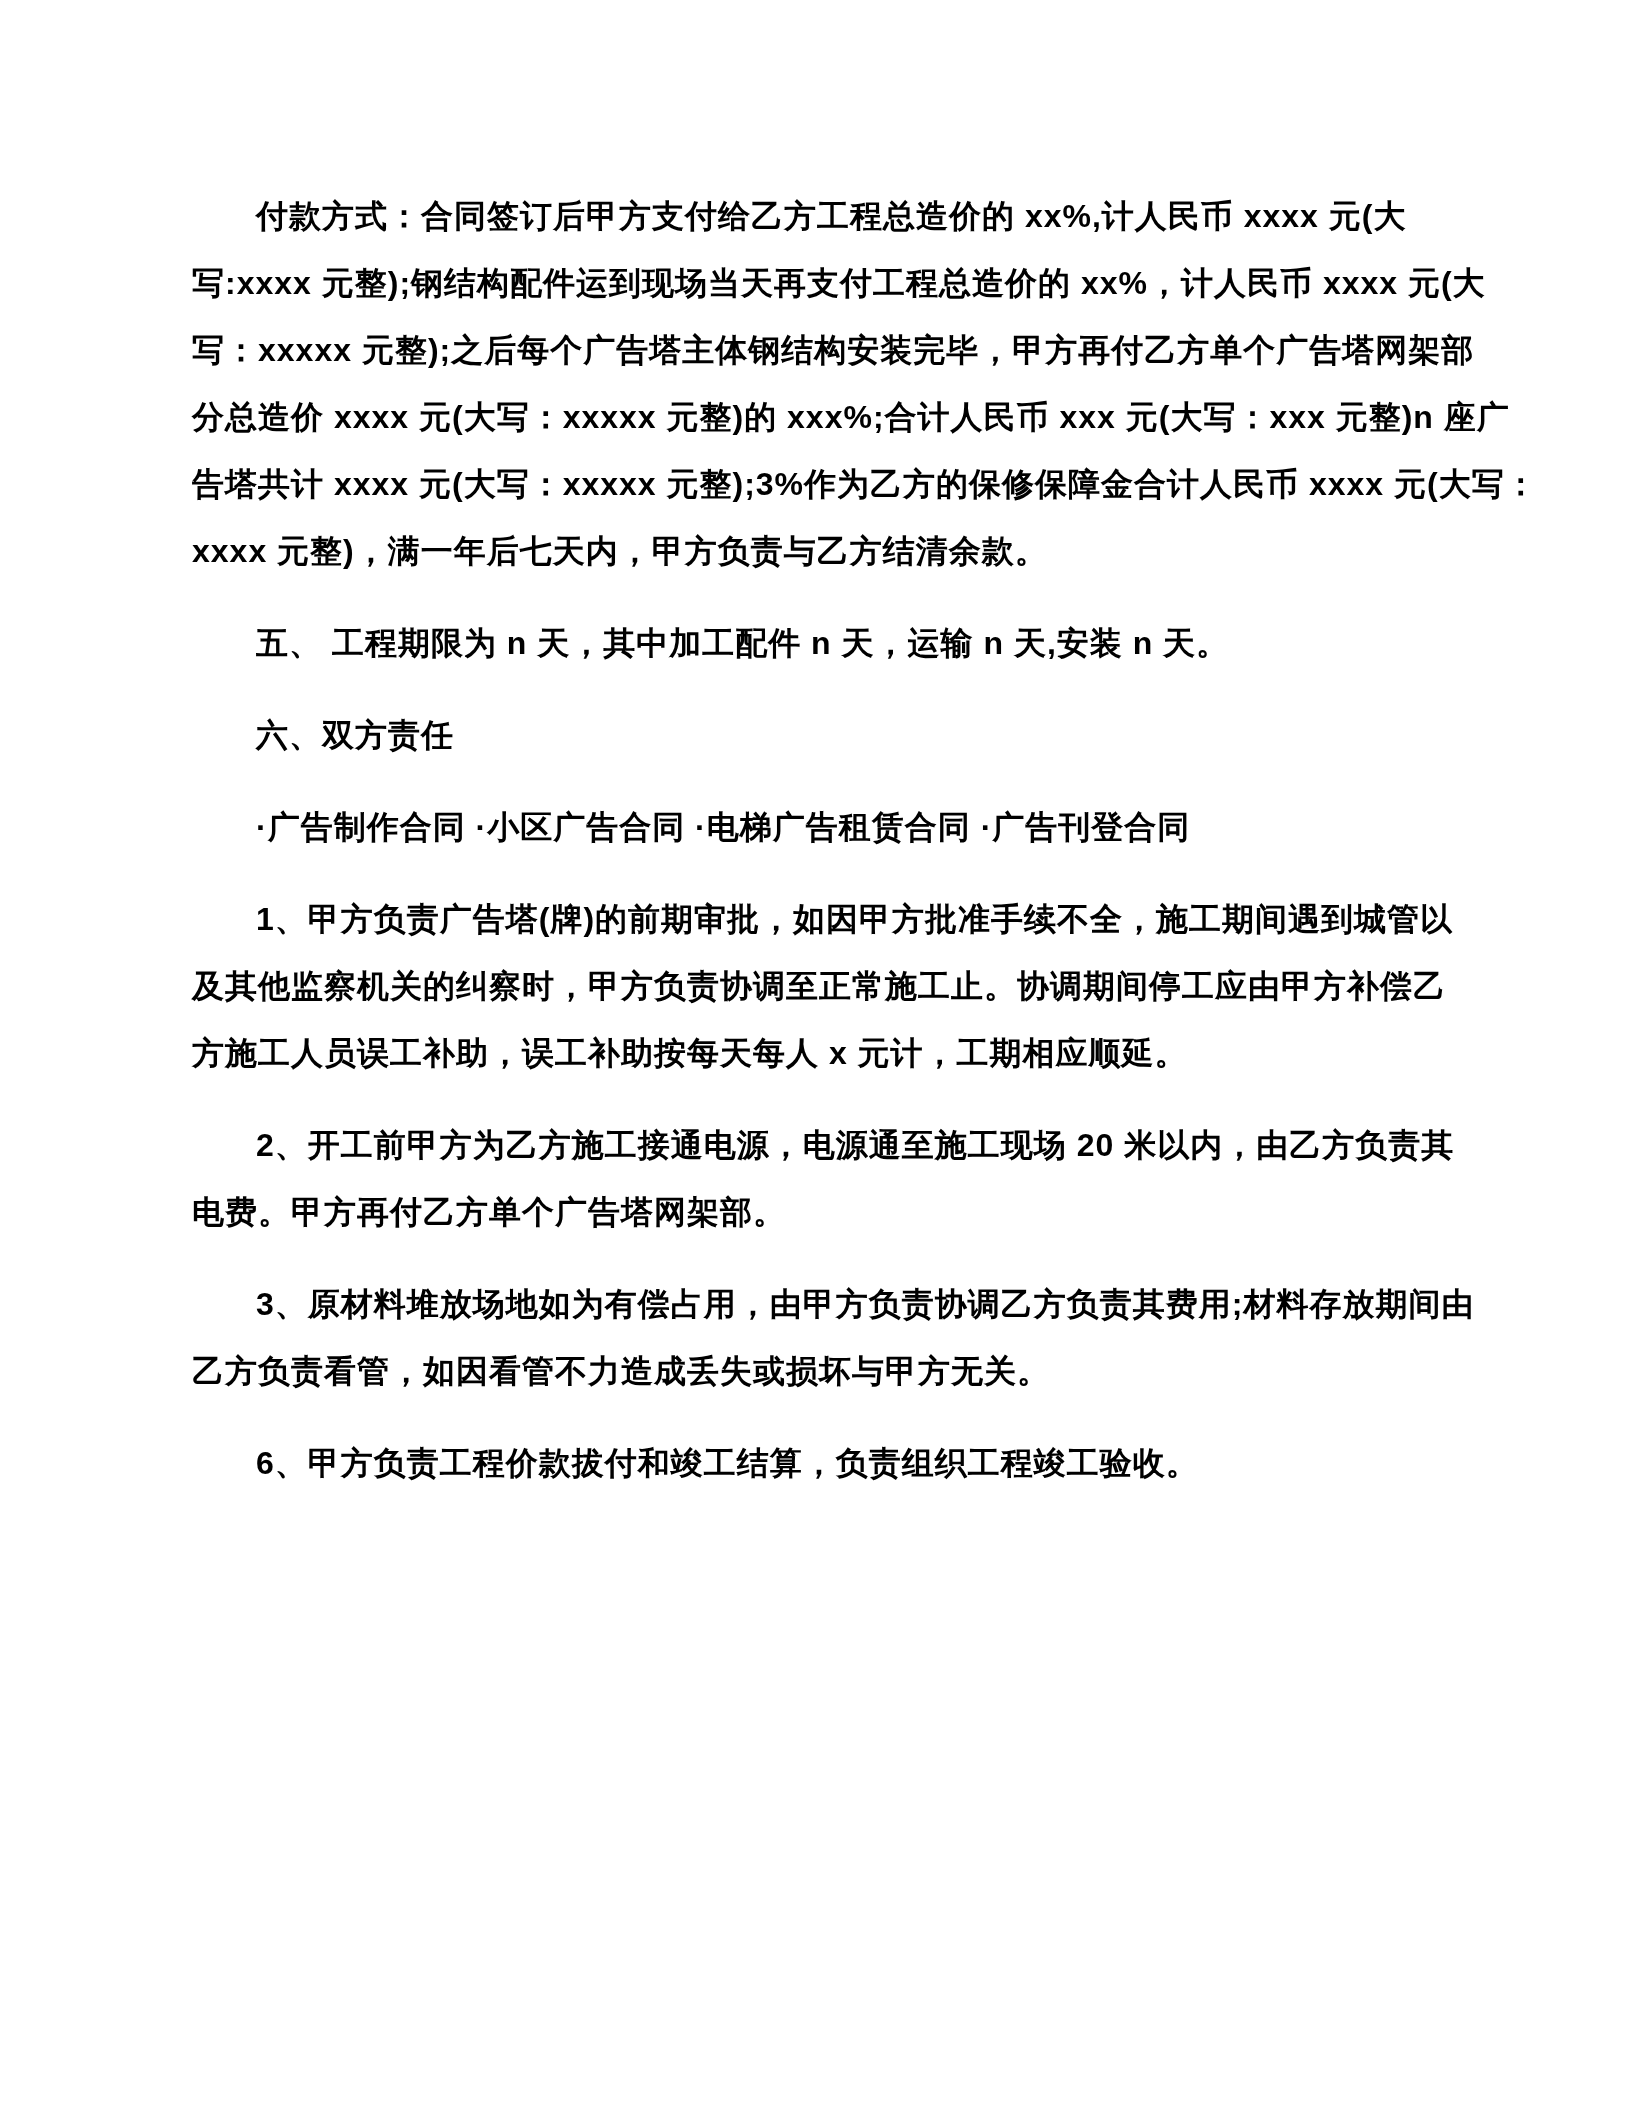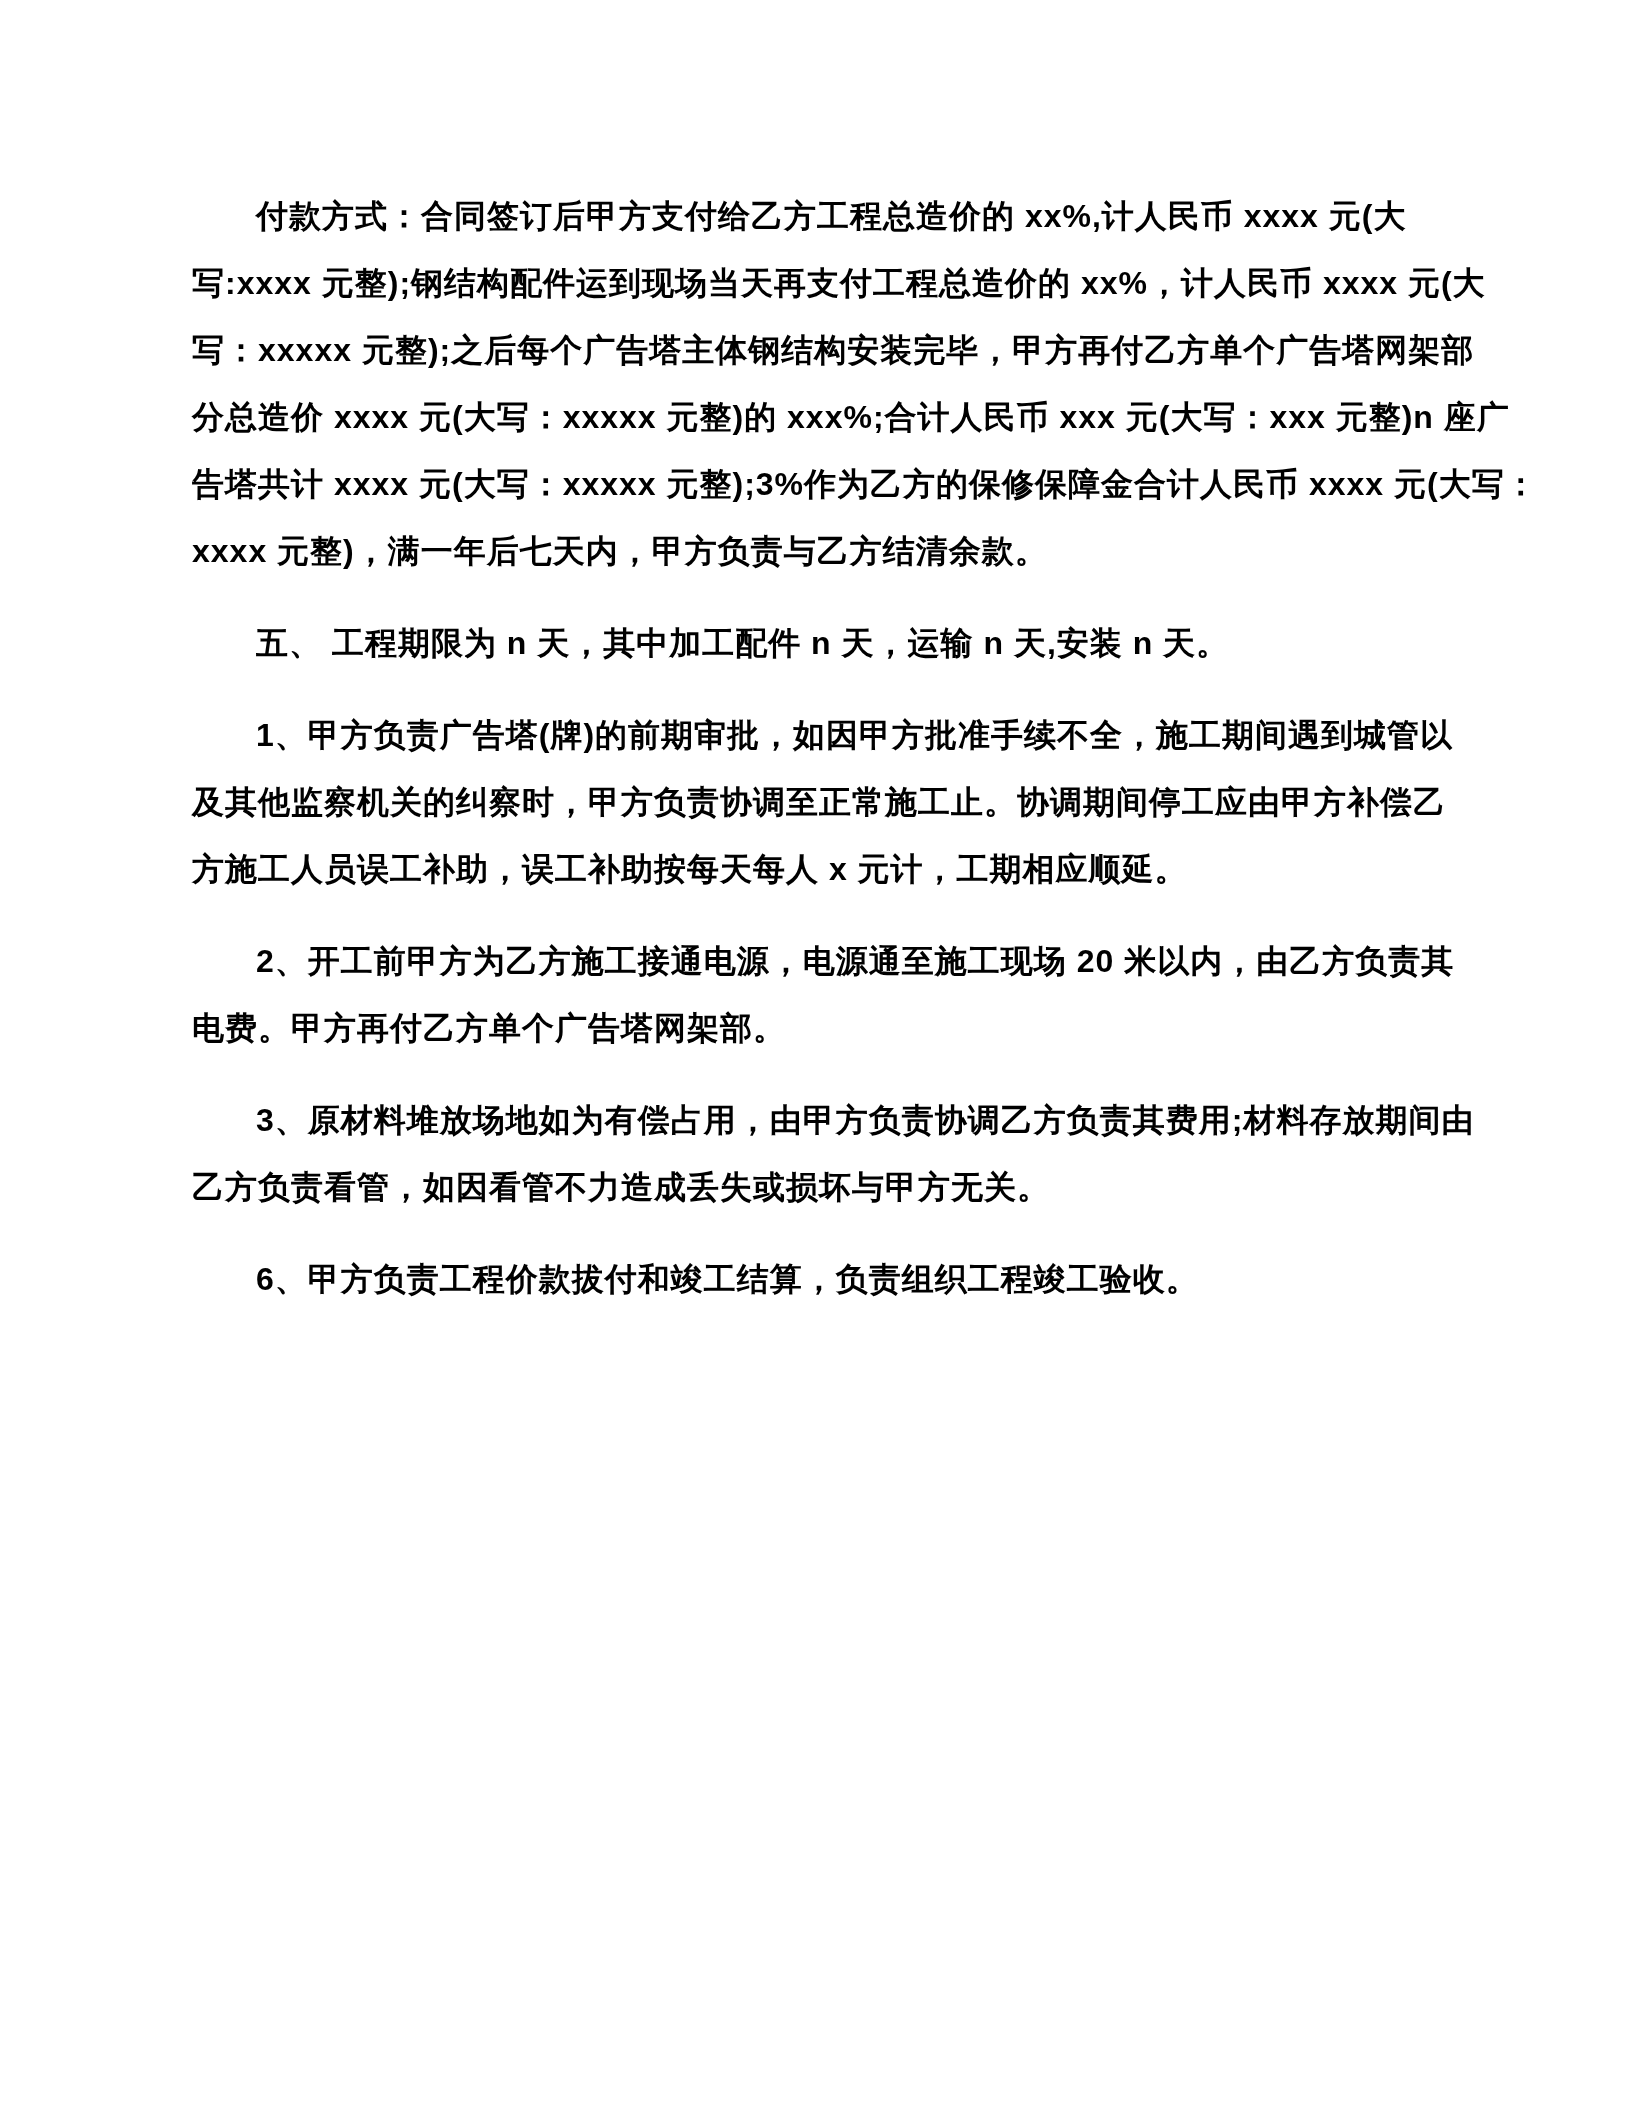--- a/index.html
+++ b/index.html
@@ -43,21 +43,27 @@
     <div class="line">写：xxxxx 元整);之后每个广告塔主体钢结构安装完毕，甲方再付乙方单个广告塔网架部</div>
     <div class="line">分总造价 xxxx 元(大写：xxxxx 元整)的 xxx%;合计人民币 xxx 元(大写：xxx 元整)n 座广</div>
     <div class="line">告塔共计 xxxx 元(大写：xxxxx 元整);3%作为乙方的保修保障金合计人民币 xxxx 元(大写：</div>
     <div class="line">xxxx 元整)，满一年后七天内，甲方负责与乙方结清余款。</div>
   </div>
 
   <div class="para">
     <div class="line first">五、 工程期限为 n 天，其中加工配件 n 天，运输 n 天,安装 n 天。</div>
   </div>
 
+  <div class="para">
+    <div class="line first">六、双方责任</div>
+  </div>
 
+  <div class="para">
+    <div class="line first">·广告制作合同 ·小区广告合同 ·电梯广告租赁合同 ·广告刊登合同</div>
+  </div>
 
 
   <div class="para">
     <div class="line first">1、甲方负责广告塔(牌)的前期审批，如因甲方批准手续不全，施工期间遇到城管以</div>
     <div class="line">及其他监察机关的纠察时，甲方负责协调至正常施工止。协调期间停工应由甲方补偿乙</div>
     <div class="line">方施工人员误工补助，误工补助按每天每人 x 元计，工期相应顺延。</div>
   </div>
 
   <div class="para">
     <div class="line first">2、开工前甲方为乙方施工接通电源，电源通至施工现场 20 米以内，由乙方负责其</div>

